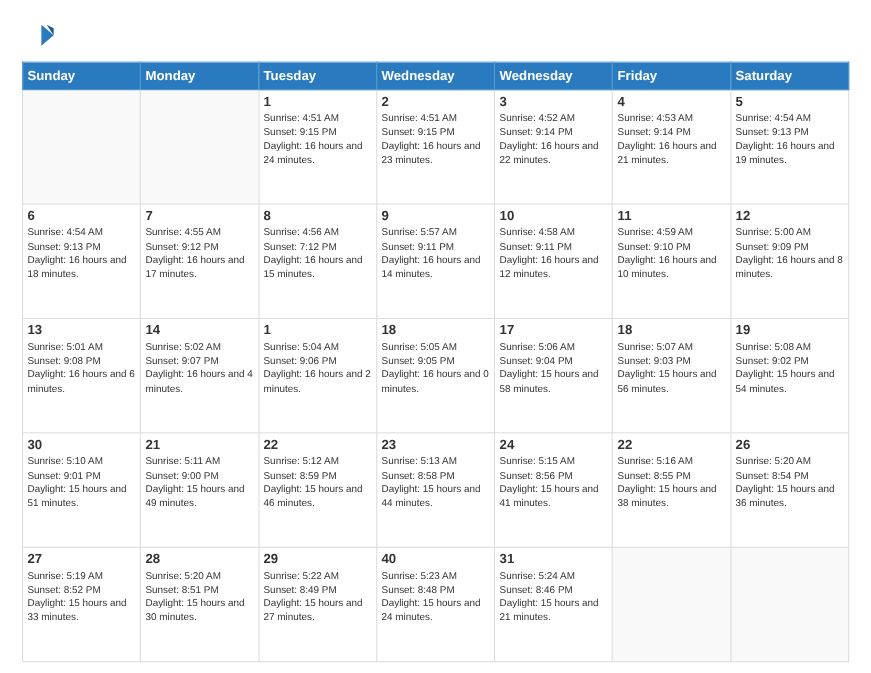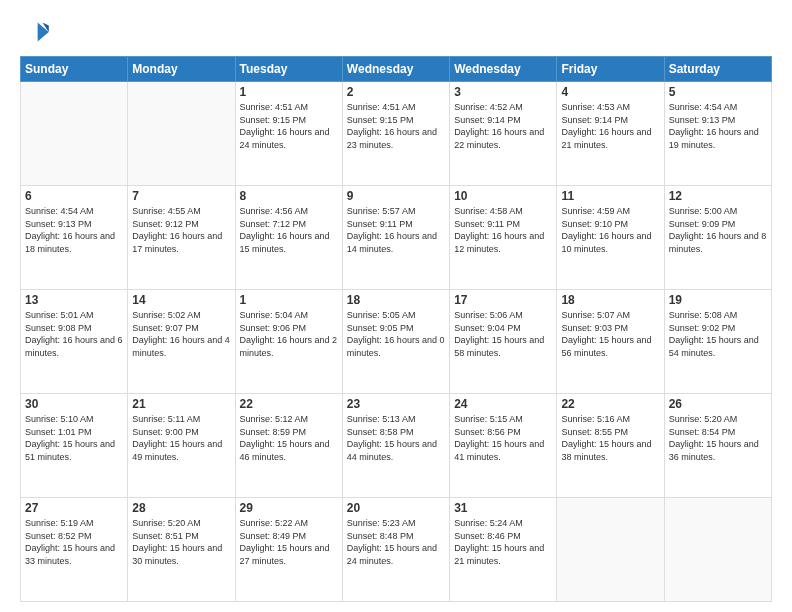--- a/index.html
+++ b/index.html
@@ -247,21 +247,21 @@
             <span class="day-num">19</span>
             <div class="day-info">Sunrise: 5:08 AM
 Sunset: 9:02 PM
 Daylight: 15 hours and 54 minutes.</div>
           </td>
         </tr>
         <tr>
           <td>
             <span class="day-num">30</span>
             <div class="day-info">Sunrise: 5:10 AM
-Sunset: 1:01 PM
+Sunset: 9:01 PM
 Daylight: 15 hours and 51 minutes.</div>
           </td>
           <td>
             <span class="day-num">21</span>
             <div class="day-info">Sunrise: 5:11 AM
 Sunset: 9:00 PM
 Daylight: 15 hours and 49 minutes.</div>
           </td>
           <td>
             <span class="day-num">22</span>
@@ -307,21 +307,21 @@
 Sunset: 8:51 PM
 Daylight: 15 hours and 30 minutes.</div>
           </td>
           <td>
             <span class="day-num">29</span>
             <div class="day-info">Sunrise: 5:22 AM
 Sunset: 8:49 PM
 Daylight: 15 hours and 27 minutes.</div>
           </td>
           <td>
-            <span class="day-num">20</span>
+            <span class="day-num">40</span>
             <div class="day-info">Sunrise: 5:23 AM
 Sunset: 8:48 PM
 Daylight: 15 hours and 24 minutes.</div>
           </td>
           <td>
             <span class="day-num">31</span>
             <div class="day-info">Sunrise: 5:24 AM
 Sunset: 8:46 PM
 Daylight: 15 hours and 21 minutes.</div>
           </td>

